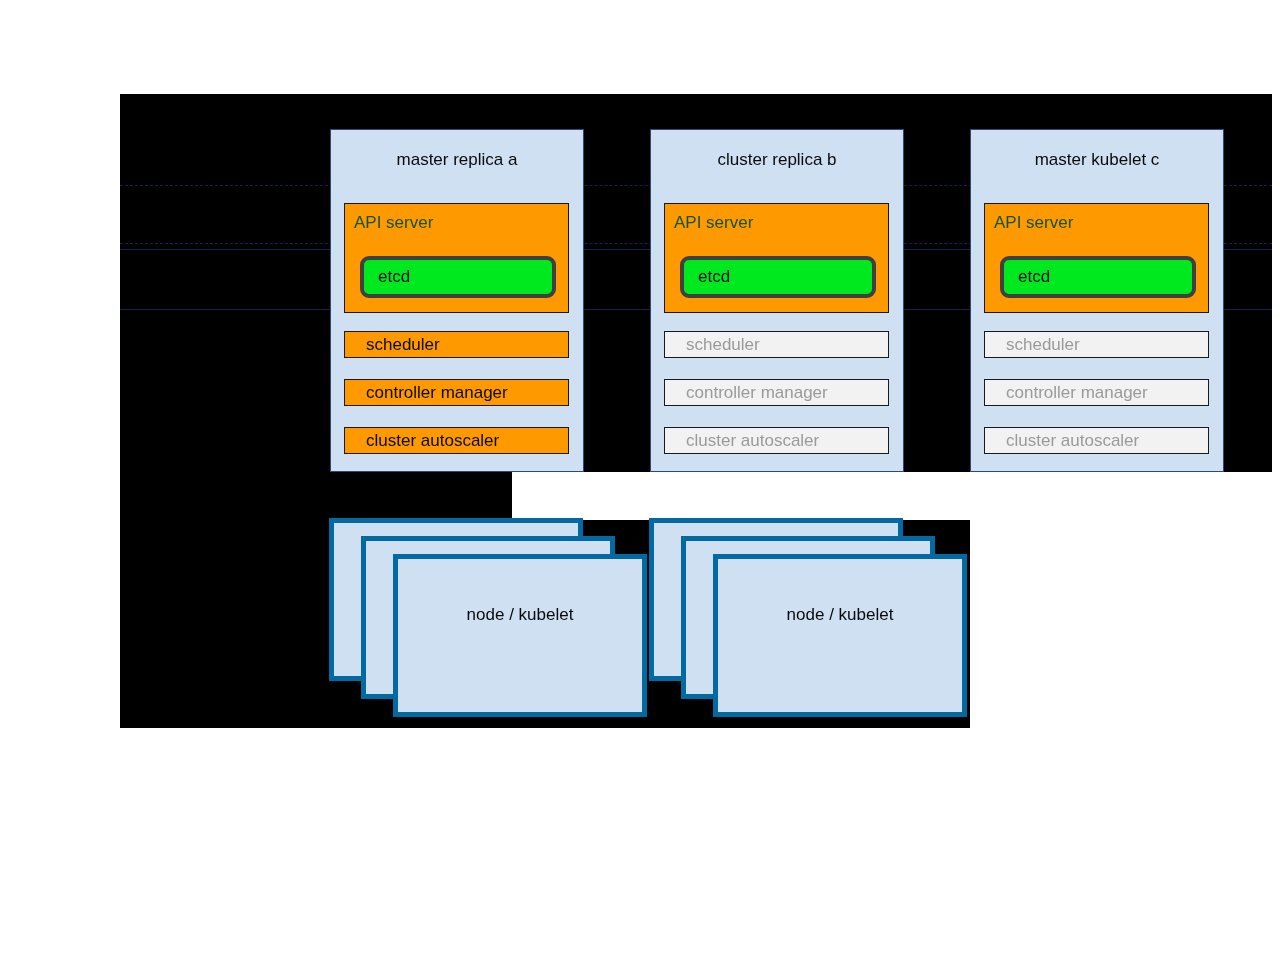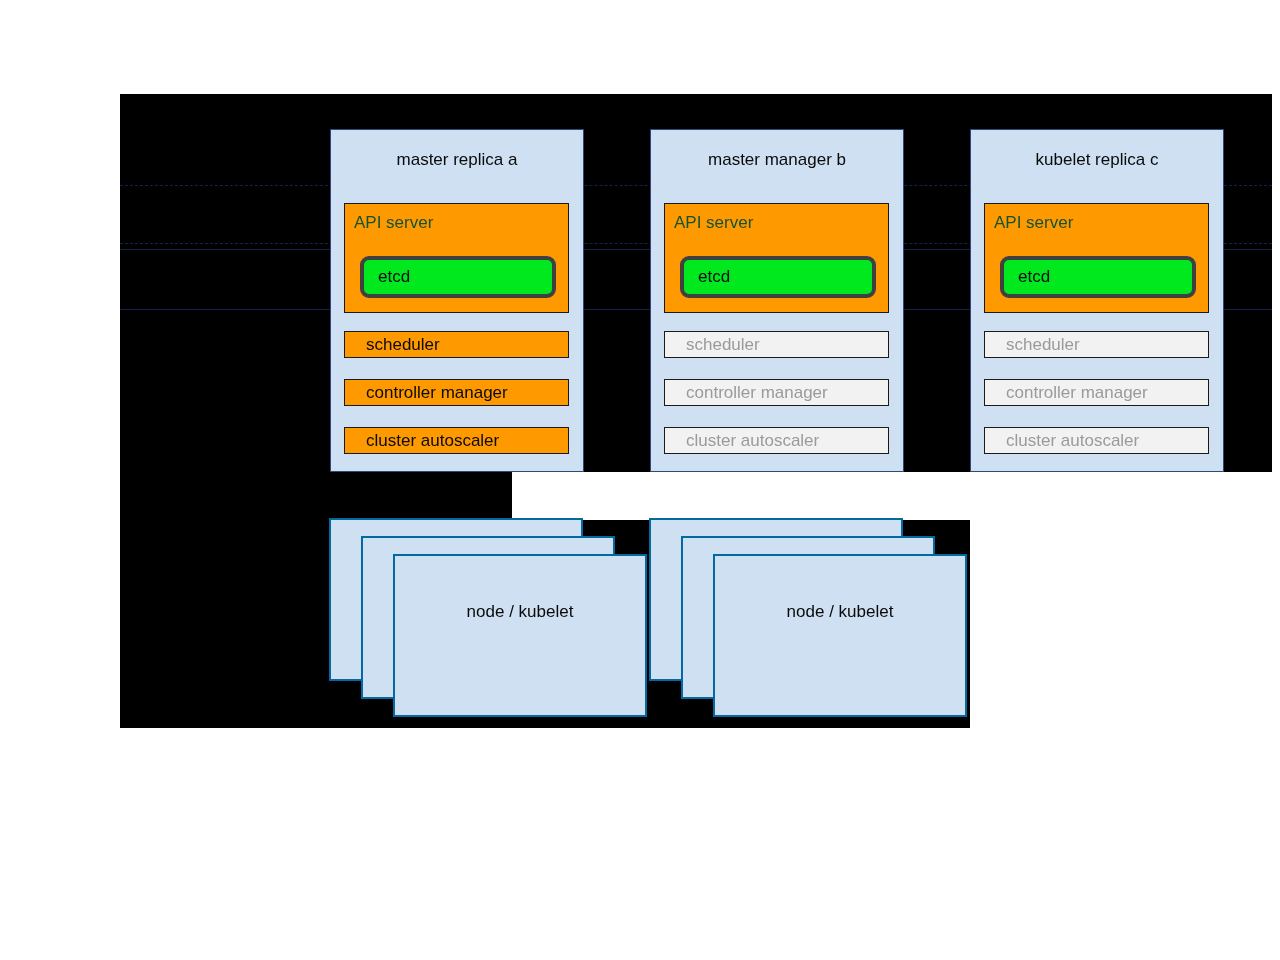--- a/index.html
+++ b/index.html
@@ -104,21 +104,21 @@
     display: flex;
     align-items: center;
     padding-left: 14px;
   }
 
   
   .nodebox {
     position: absolute;
     box-sizing: border-box;
     background: #cfe0f3;
-    border: 2px solid #0369a1;
+    border: 5px solid #0369a1;
   }
   .nodebox.front {
     display: flex;
     align-items: flex-start;
     justify-content: center;
   }
   .node-label {
     margin-top: 46px;
     font-size: 17px;
     color: #0b0b0b;
@@ -143,32 +143,32 @@
   </div>
   <div class="apiblock" style="left:344px; top:203px; width:225px; height:110px;">
     <div class="apilabel">API server</div>
   </div>
   <div class="etcd" style="left:360px; top:256px; width:196px; height:42px;">etcd</div>
   <div class="chip active" style="left:344px; top:331px; width:225px; height:27px;">scheduler</div>
   <div class="chip active" style="left:344px; top:379px; width:225px; height:27px;">controller manager</div>
   <div class="chip active" style="left:344px; top:427px; width:225px; height:27px;">cluster autoscaler</div>
 
   <div class="replica" style="left:650px; top:129px; width:254px; height:343px;">
-    <div class="replica-title">master manager b</div>
+    <div class="replica-title">cluster replica b</div>
   </div>
   <div class="apiblock" style="left:664px; top:203px; width:225px; height:110px;">
     <div class="apilabel">API server</div>
   </div>
   <div class="etcd" style="left:680px; top:256px; width:196px; height:42px;">etcd</div>
   <div class="chip inactive" style="left:664px; top:331px; width:225px; height:27px;">scheduler</div>
   <div class="chip inactive" style="left:664px; top:379px; width:225px; height:27px;">controller manager</div>
   <div class="chip inactive" style="left:664px; top:427px; width:225px; height:27px;">cluster autoscaler</div>
 
   <div class="replica" style="left:970px; top:129px; width:254px; height:343px;">
-    <div class="replica-title">kubelet replica c</div>
+    <div class="replica-title">master kubelet c</div>
   </div>
   <div class="apiblock" style="left:984px; top:203px; width:225px; height:110px;">
     <div class="apilabel">API server</div>
   </div>
   <div class="etcd" style="left:1000px; top:256px; width:196px; height:42px;">etcd</div>
   <div class="chip inactive" style="left:984px; top:331px; width:225px; height:27px;">scheduler</div>
   <div class="chip inactive" style="left:984px; top:379px; width:225px; height:27px;">controller manager</div>
   <div class="chip inactive" style="left:984px; top:427px; width:225px; height:27px;">cluster autoscaler</div>
 
   <div class="whiteout" style="left:512px; top:472px; width:768px; height:48px;"></div>

